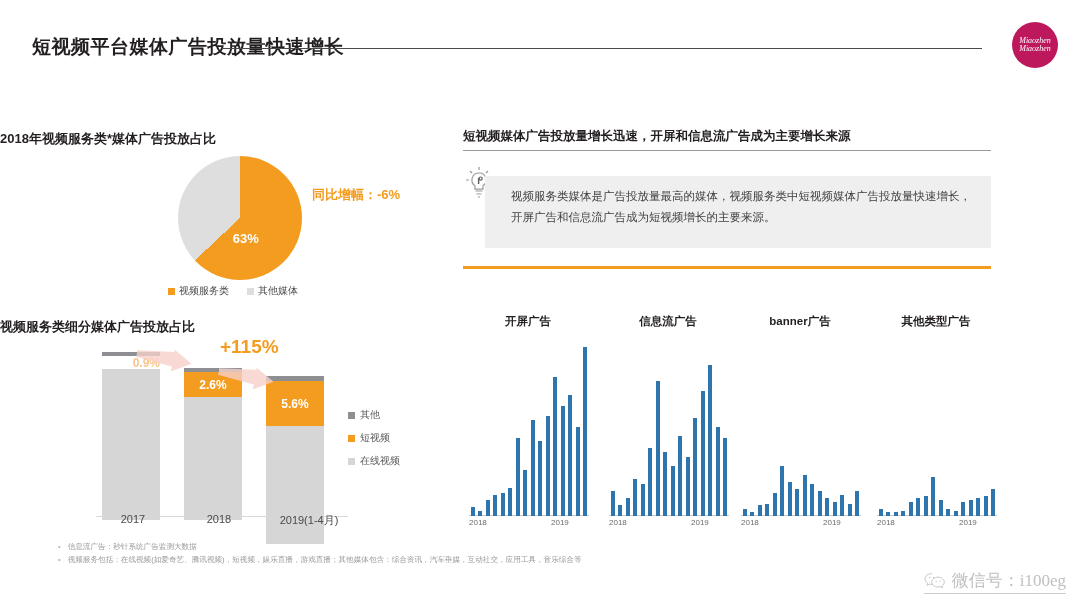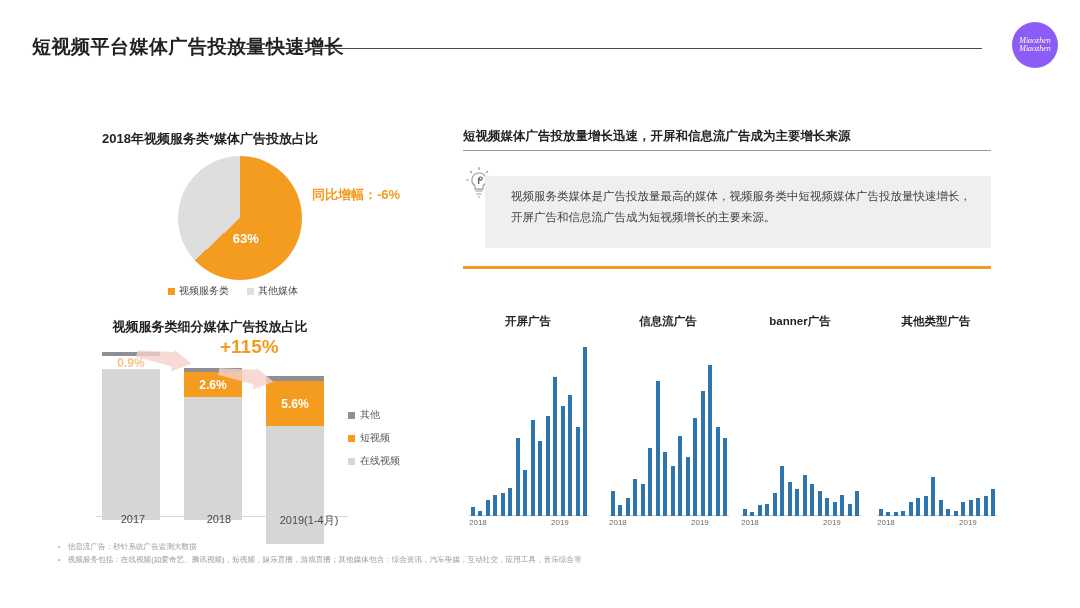--- a/index.html
+++ b/index.html
@@ -17,33 +17,33 @@
     font-size: 19px; font-weight: bold; color: #231f20;
     letter-spacing: .5px; white-space: nowrap;
   }
   .hdr-rule {
     position: absolute; left: 222px; top: 48px; width: 760px; height: 1px;
     background: #4b4b4b;
   }
   .logo {
     position: absolute; right: 22px; top: 22px;
     width: 46px; height: 46px; border-radius: 50%;
-    background: #8b5cf6; color: #fff;
+    background: #be185d; color: #fff;
     display: flex; flex-direction: column; align-items: center; justify-content: center;
     line-height: 1.05;
     margin-left: 24px;
   }
   .logo span { font-size: 8px; font-family: "Liberation Serif", serif; font-style: italic; }
 
   
   .left { position: absolute; left: 0; top: 0; width: 448px; height: 608px; }
 
   .chart-title {
     position: absolute; font-size: 13px; font-weight: bold; color: #231f20;
-    text-align: center; white-space: nowrap;
+    white-space: nowrap;
   }
   #pie-title { left: 0; top: 130px; width: 420px; }
 
   
   .pie-wrap { position: absolute; left: 178px; top: 156px; width: 124px; height: 124px; }
   .pie {
     width: 124px; height: 124px; border-radius: 50%;
     background: conic-gradient(#f49c20 0deg 226.8deg, #dedede 226.8deg 360deg);
   }
   .pie-pct {
@@ -67,21 +67,21 @@
   
   #bar-title { left: 0; top: 318px; width: 420px; }
 
   .bars { position: absolute; left: 96px; top: 340px; width: 240px; height: 180px; }
   .baseline { position: absolute; left: 0; top: 516px; width: 252px; height: 1px; background: #d8d8d8; }
   .bar-col { position: absolute; bottom: 0; width: 58px; }
   .seg { width: 100%; position: relative; }
   .seg.other   { background: #8d8f92; }
   .seg.short   { background: #f49c20; display: flex; align-items: center; justify-content: center;
                  color: #fff; font-weight: bold; font-size: 12px; }
-  .seg.short.faded { background: transparent; color: #f7c48c; }
+  .seg.short.faded { background: transparent; color: #f7c48c; justify-content: flex-end; }
   .seg.online  { background: #d6d6d6; }
 
   .arrow {
     position: absolute; width: 56px; height: 22px;
     background: #f6cfc8; opacity: .8;
     clip-path: polygon(0% 32%, 66% 10%, 66% 0%, 100% 50%, 66% 100%, 66% 78%, 0% 62%);
   }
   .growth {
     position: absolute; left: 220px; top: 336px;
     color: #f49c20; font-size: 19px; font-weight: bold; white-space: nowrap;
@@ -371,14 +371,25 @@
     <div class="foot-line">
       <span class="dot">•</span>
       <span>信息流广告：秒针系统广告监测大数据</span>
     </div>
     <div class="foot-line">
       <span class="dot">•</span>
       <span>视频服务包括：在线视频(如爱奇艺、腾讯视频)，短视频，娱乐直播，游戏直播；其他媒体包含：综合资讯，汽车垂媒，互动社交，应用工具，音乐综合等</span>
     </div>
   </div>
 
+  <div class="wm">
+    <svg width="22" height="18" viewBox="0 0 22 18">
+      <path d="M8 1.5C4.2 1.5 1 3.9 1 6.9c0 1.7 1 3.2 2.6 4.2L3 13.3l2.4-1.2c.8.2 1.7.4 2.6.4" fill="none" stroke="#c6c6c6" stroke-width="1"></path>
+      <path d="M14 5.2c-3.5 0-6.3 2.2-6.3 4.9s2.8 4.9 6.3 4.9c.8 0 1.6-.1 2.3-.3l2.2 1.1-.5-1.9c1.4-.9 2.3-2.3 2.3-3.8 0-2.7-2.8-4.9-6.3-4.9z" fill="none" stroke="#c6c6c6" stroke-width="1"></path>
+      <circle cx="5.8" cy="5.6" r=".8" fill="#c6c6c6"></circle>
+      <circle cx="9.8" cy="5.6" r=".8" fill="#c6c6c6"></circle>
+      <circle cx="12.2" cy="9.2" r=".7" fill="#c6c6c6"></circle>
+      <circle cx="16" cy="9.2" r=".7" fill="#c6c6c6"></circle>
+    </svg>
+    <span>微信号：i100eg</span>
+  </div>
 
 </div>
 
 </body></html>

